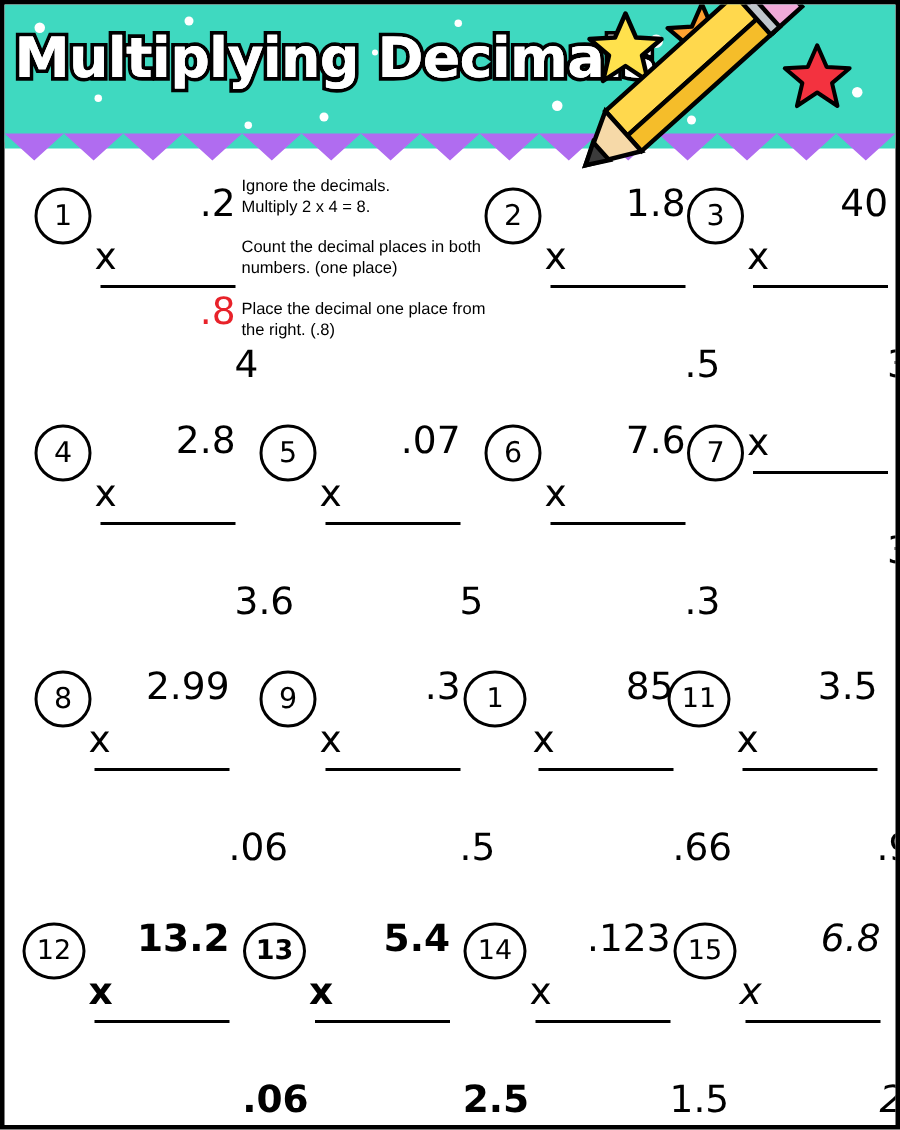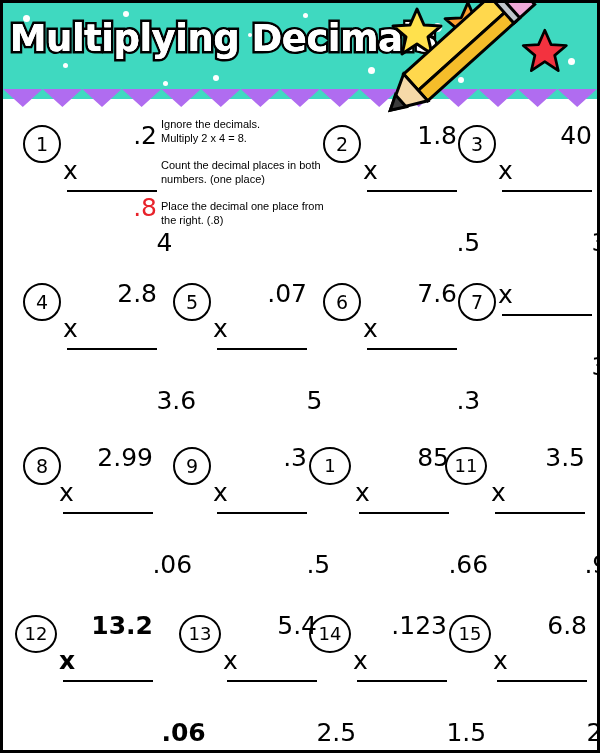--- a/index.html
+++ b/index.html
@@ -397,21 +397,21 @@
           <div class="line1">13.2</div>
           <div class="line2">
             <span class="op">x</span>
             <span>.06</span>
           </div>
           <div class="rule"></div>
           <div class="answer"></div>
         </div>
       </div>
 
-      <div class="prob" style="left:172px;">
+      <div class="prob" style="left:155px;font-weight:bold;">
         <div class="num-circle wide">13</div>
         <div class="stack" style="left:46px;">
           <div class="line1">5.4</div>
           <div class="line2">
             <span class="op">x</span>
             <span>2.5</span>
           </div>
           <div class="rule"></div>
           <div class="answer"></div>
         </div>
@@ -425,21 +425,21 @@
             <span class="op">x</span>
             <span>1.5</span>
           </div>
           <div class="rule"></div>
           <div class="answer"></div>
         </div>
       </div>
 
       <div class="prob" style="left:442px;">
         <div class="num-circle wide">15</div>
-        <div class="stack" style="left:46px;">
+        <div class="stack" style="left:46px;font-style:italic;">
           <div class="line1">6.8</div>
           <div class="line2">
             <span class="op">x</span>
             <span>2.4</span>
           </div>
           <div class="rule"></div>
           <div class="answer"></div>
         </div>
       </div>
     </div>

